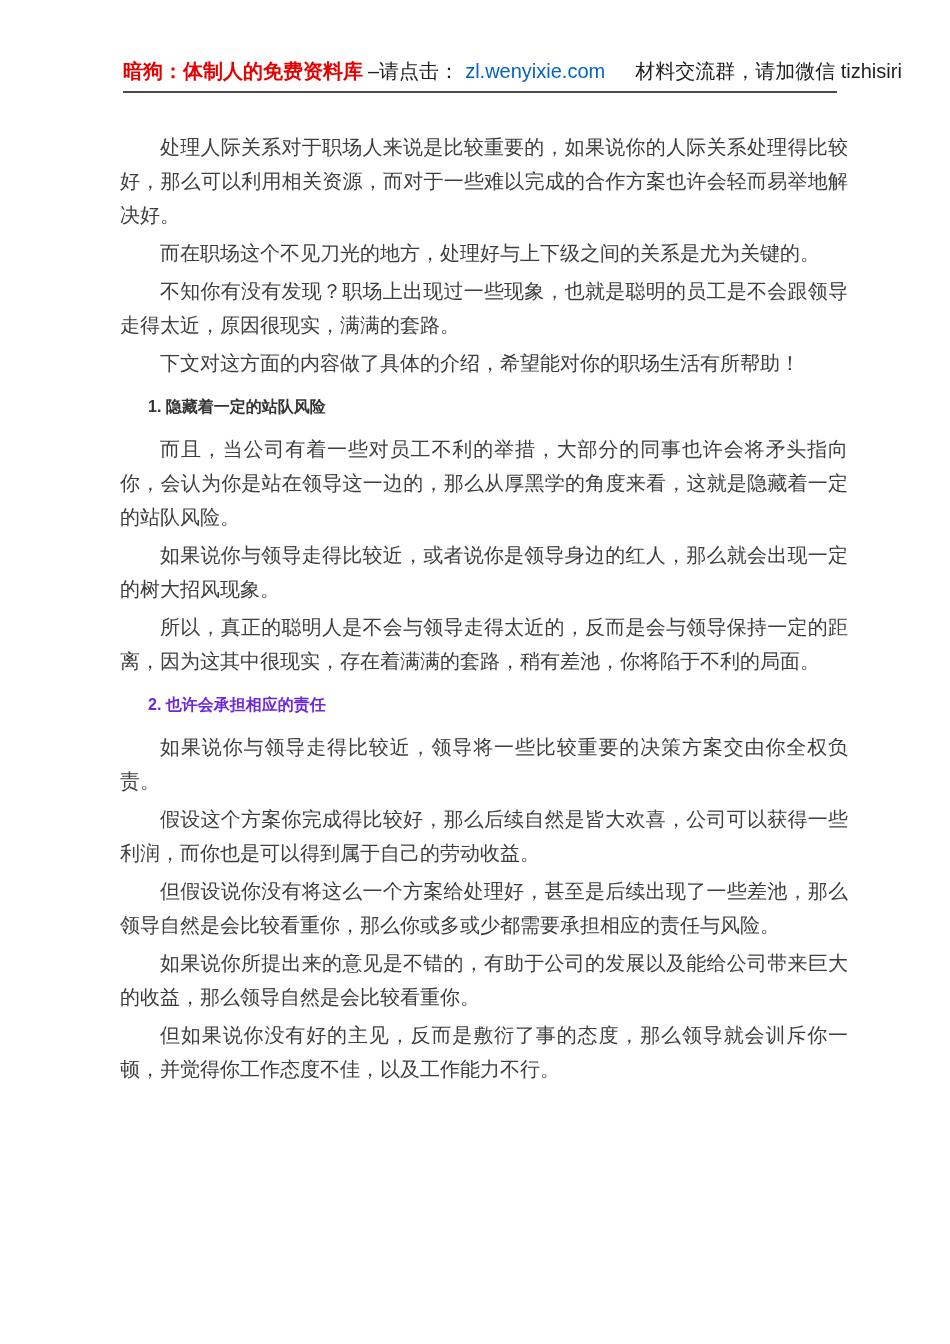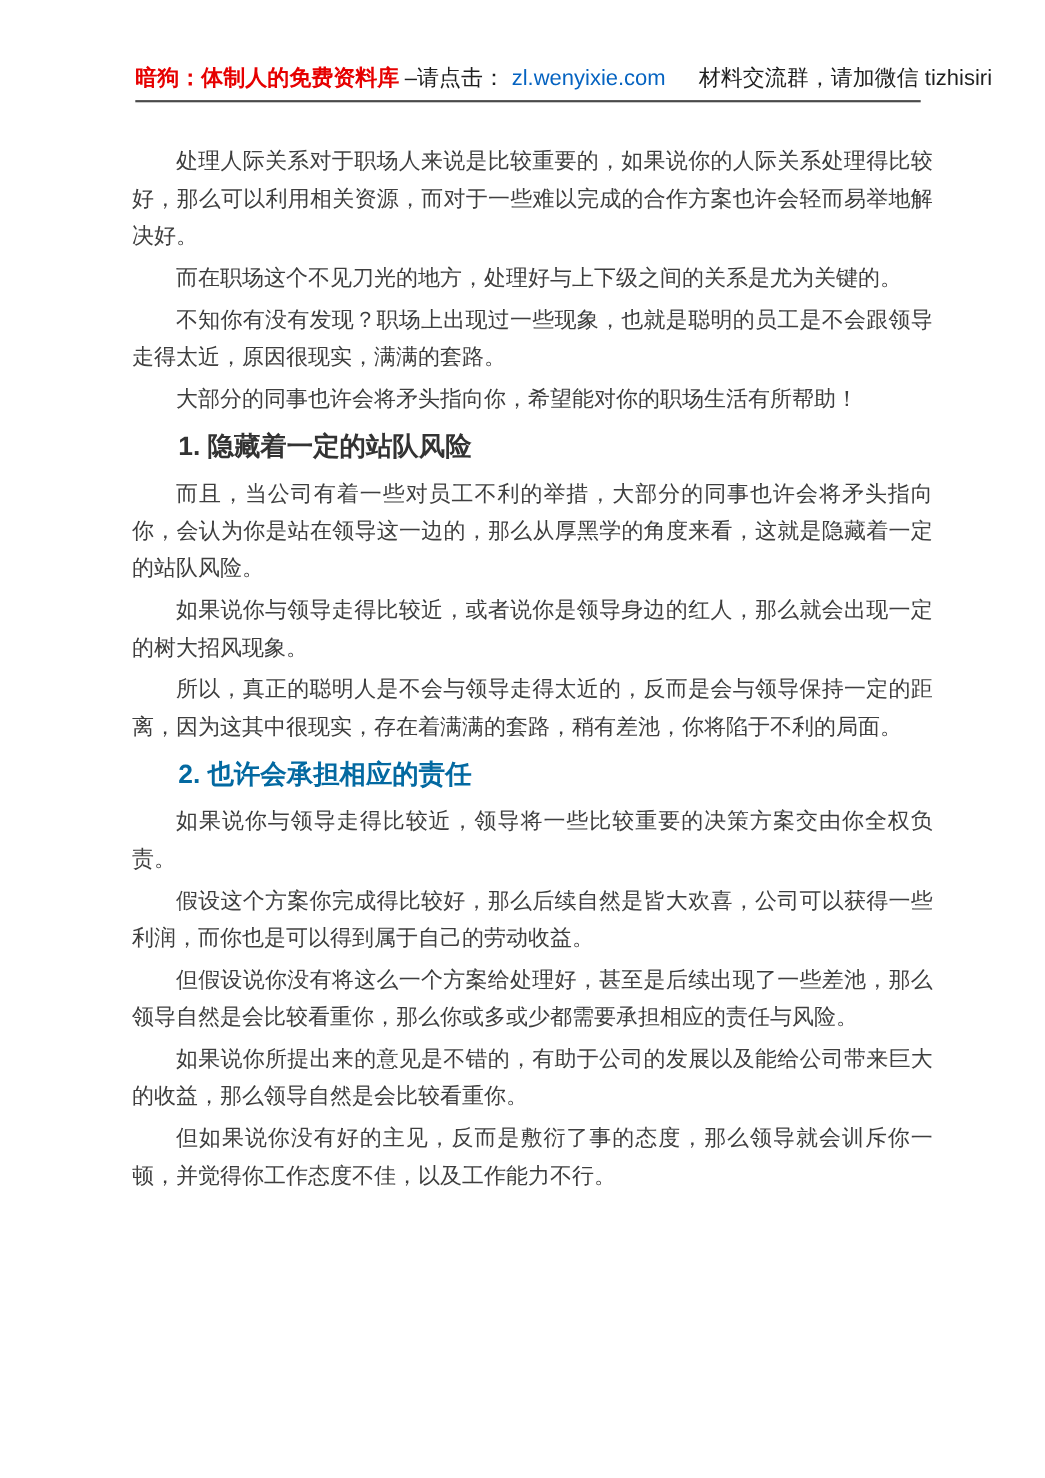--- a/index.html
+++ b/index.html
@@ -42,43 +42,43 @@
     text-align: justify;
   }
   .paragraph {
     margin: 4px 0;
     text-indent: 2em;
   }
   .section-heading {
     margin: 10px 0 8px 0;
     text-indent: 1.75em;
     font-family: "Liberation Sans", "DejaVu Sans", sans-serif;
-    font-size: 24px;
+    font-size: 16px;
     line-height: 34px;
     font-weight: bold;
     color: #333333;
   }
 </style>
 </head>
 <body>
 
 <div class="page">
   <div class="header" style="border-bottom-color: rgb(74, 74, 74);">
     <span class="brand" style="color: rgb(230, 0, 0);">暗狗：体制人的免费资料库</span><span class="action">–请点击：</span><a class="link" href="#" style="color: rgb(5, 99, 193);">zl.wenyixie.com</a><span class="note" style="color: rgb(31, 31, 31);">材料交流群，请加微信 tizhisiri</span>
   </div>
 
   <main class="content" id="article" style="color: rgb(62, 62, 62);">
       <p class="paragraph">处理人际关系对于职场人来说是比较重要的，如果说你的人际关系处理得比较好，那么可以利用相关资源，而对于一些难以完成的合作方案也许会轻而易举地解决好。</p>
       <p class="paragraph">而在职场这个不见刀光的地方，处理好与上下级之间的关系是尤为关键的。</p>
       <p class="paragraph">不知你有没有发现？职场上出现过一些现象，也就是聪明的员工是不会跟领导走得太近，原因很现实，满满的套路。</p>
-      <p class="paragraph">大部分的同事也许会将矛头指向你，希望能对你的职场生活有所帮助！</p>
+      <p class="paragraph">下文对这方面的内容做了具体的介绍，希望能对你的职场生活有所帮助！</p>
       <h2 class="section-heading" style="color: rgb(51, 51, 51);">1. 隐藏着一定的站队风险</h2>
       <p class="paragraph">而且，当公司有着一些对员工不利的举措，大部分的同事也许会将矛头指向你，会认为你是站在领导这一边的，那么从厚黑学的角度来看，这就是隐藏着一定的站队风险。</p>
       <p class="paragraph">如果说你与领导走得比较近，或者说你是领导身边的红人，那么就会出现一定的树大招风现象。</p>
       <p class="paragraph">所以，真正的聪明人是不会与领导走得太近的，反而是会与领导保持一定的距离，因为这其中很现实，存在着满满的套路，稍有差池，你将陷于不利的局面。</p>
-      <h2 class="section-heading" style="color: #0369a1;">2. 也许会承担相应的责任</h2>
+      <h2 class="section-heading" style="color: #6d28d9;">2. 也许会承担相应的责任</h2>
       <p class="paragraph">如果说你与领导走得比较近，领导将一些比较重要的决策方案交由你全权负责。</p>
       <p class="paragraph">假设这个方案你完成得比较好，那么后续自然是皆大欢喜，公司可以获得一些利润，而你也是可以得到属于自己的劳动收益。</p>
       <p class="paragraph">但假设说你没有将这么一个方案给处理好，甚至是后续出现了一些差池，那么领导自然是会比较看重你，那么你或多或少都需要承担相应的责任与风险。</p>
       <p class="paragraph">如果说你所提出来的意见是不错的，有助于公司的发展以及能给公司带来巨大的收益，那么领导自然是会比较看重你。</p>
       <p class="paragraph">但如果说你没有好的主见，反而是敷衍了事的态度，那么领导就会训斥你一顿，并觉得你工作态度不佳，以及工作能力不行。</p>
     </main>
 </div>
 
 </body></html>

